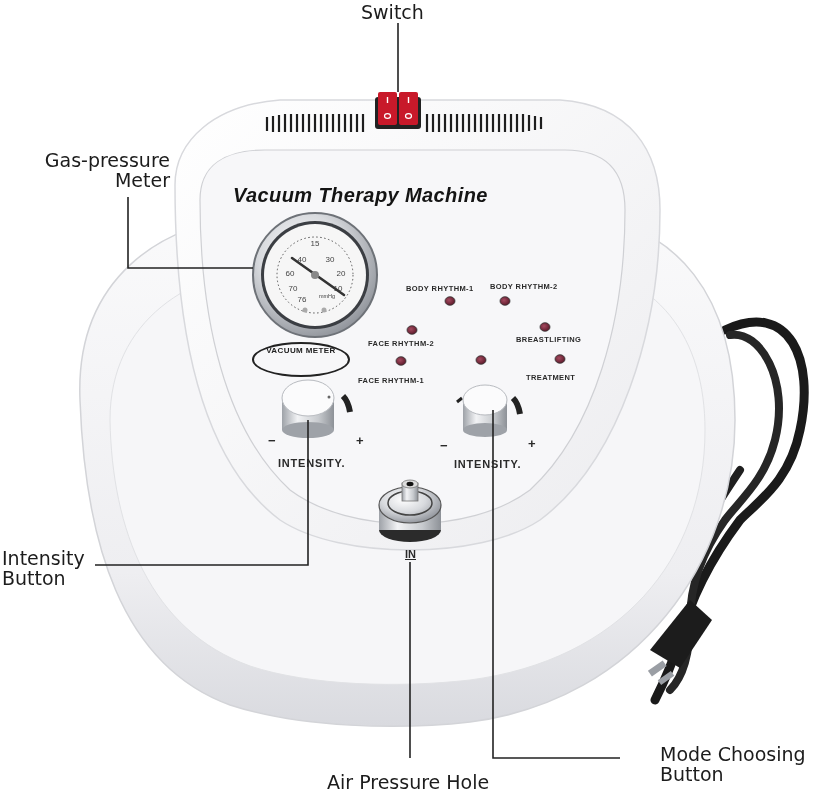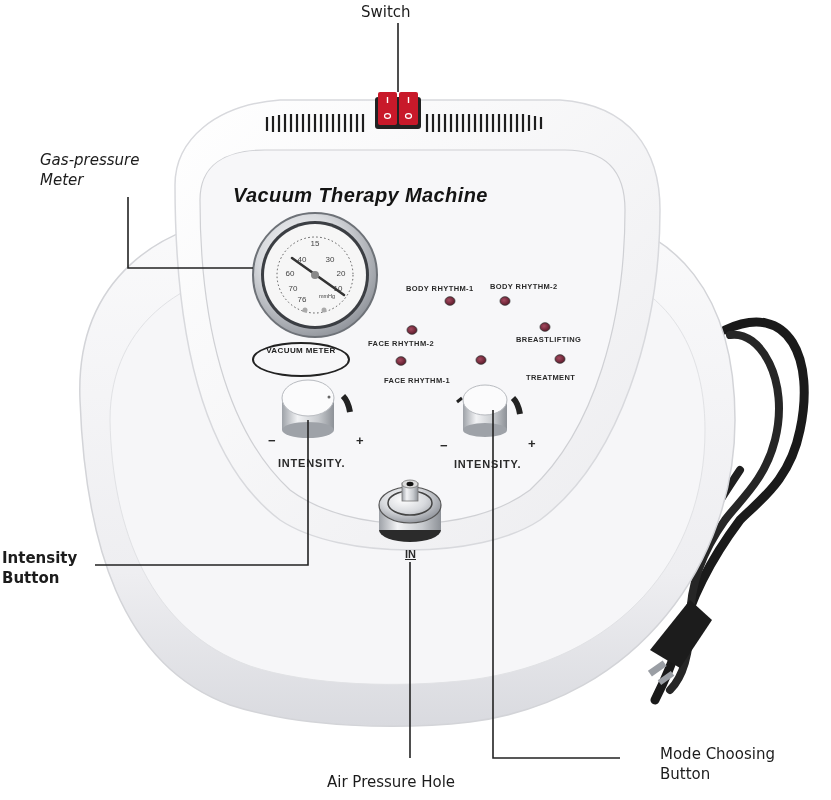--- a/index.html
+++ b/index.html
@@ -1,23 +1,23 @@
 <!DOCTYPE html>
 <html><head>
   <meta charset="utf-8">
   <style>
     * { margin: 0; padding: 0; box-sizing: border-box; }
     html, body { width: 831px; height: 800px; background: #ffffff; overflow: hidden; }
     body { position: relative; font-family: "Liberation Sans", sans-serif; color: #1a1a1a; }
     #stage { position: absolute; left: 0; top: 0; width: 831px; height: 800px; }
-    .callout { position: absolute; font-family: "DejaVu Sans", sans-serif; font-size: 15px; line-height: 20px; color: #1c1c1c; white-space: nowrap; }
-    .callout.center { text-align: left; font-style: italic; }
+    .callout { position: absolute; font-family: "DejaVu Sans", sans-serif; font-size: 19px; line-height: 20px; color: #1c1c1c; white-space: nowrap; }
+    .callout.center { text-align: right; }
     #callout-switch { left: 361px; top: 2px; }
     #callout-meter { left: 40px; top: 150px; width: 130px; }
-    #callout-intensity { left: 2px; top: 548px; font-weight: bold; }
+    #callout-intensity { left: 2px; top: 548px; }
     #callout-air { left: 327px; top: 772px; }
     #callout-mode { left: 632px; top: 744px; margin-left: 28px; }
     .panel-title { position: absolute; left: 233px; top: 184px; font-family: "Liberation Sans", sans-serif; font-weight: bold; font-style: italic; font-size: 20px; letter-spacing: 0.4px; color: #141414; white-space: nowrap; }
     .mode-label { position: absolute; font-family: "Liberation Sans", sans-serif; font-weight: bold; font-size: 7.5px; letter-spacing: 0.4px; color: #2a2a2a; white-space: nowrap; }
     .intensity-label { position: absolute; font-family: "Liberation Sans", sans-serif; font-weight: bold; font-size: 11px; letter-spacing: 0.8px; color: #2a2a2a; white-space: nowrap; }
     .sign { position: absolute; font-family: "Liberation Sans", sans-serif; font-weight: bold; font-size: 13px; color: #2a2a2a; }
     .in-label { position: absolute; left: 405px; top: 548px; font-family: "Liberation Sans", sans-serif; font-weight: bold; font-size: 11px; color: #2a2a2a; text-decoration: underline; }
     .vac-meter-label { position: absolute; left: 252px; top: 342px; width: 98px; height: 35px; border: 2px solid #222; border-radius: 50%; text-align: center; font-family: "Liberation Sans", sans-serif; font-weight: bold; font-size: 8px; line-height: 13px; letter-spacing: 0.4px; color: #222; }
   </style>
 </head>
@@ -192,21 +192,21 @@
     </g>
   </svg>
 
   
   <div class="panel-title">Vacuum Therapy Machine</div>
 
   <div class="mode-label" style="left:398px;top:284px;padding-left:8px;">BODY RHYTHM-1</div>
   <div class="mode-label" style="left:490px;top:282px;">BODY RHYTHM-2</div>
   <div class="mode-label" style="left:368px;top:339px;">FACE RHYTHM-2</div>
   <div class="mode-label" style="left:516px;top:335px;">BREASTLIFTING</div>
-  <div class="mode-label" style="left:384px;top:376px;">FACE RHYTHM-1</div>
+  <div class="mode-label" style="left:358px;top:376px;">FACE RHYTHM-1</div>
   <div class="mode-label" style="left:526px;top:373px;">TREATMENT</div>
 
   <div class="vac-meter-label">VACUUM METER</div>
 
   <div class="sign" style="left:268px;top:433px;">−</div>
   <div class="sign" style="left:356px;top:433px;">+</div>
   <div class="intensity-label" style="left:278px;top:457px;">INTENSITY.</div>
 
   <div class="sign" style="left:440px;top:438px;">−</div>
   <div class="sign" style="left:528px;top:436px;">+</div>

